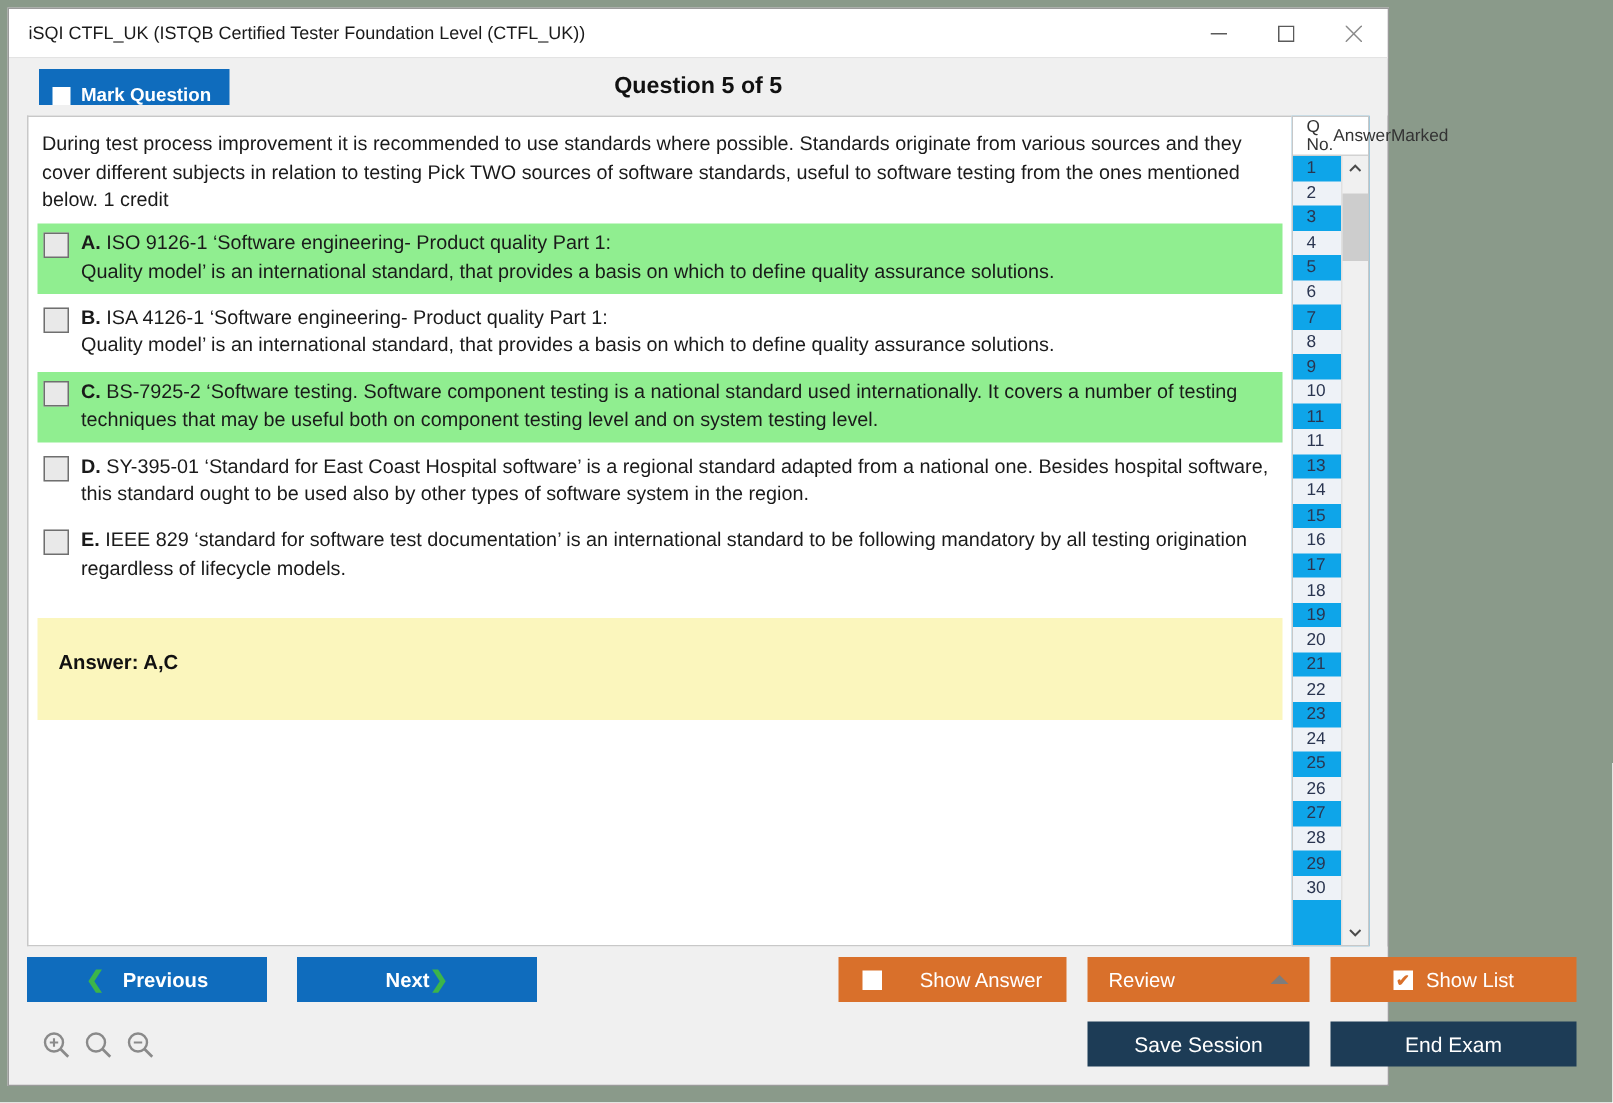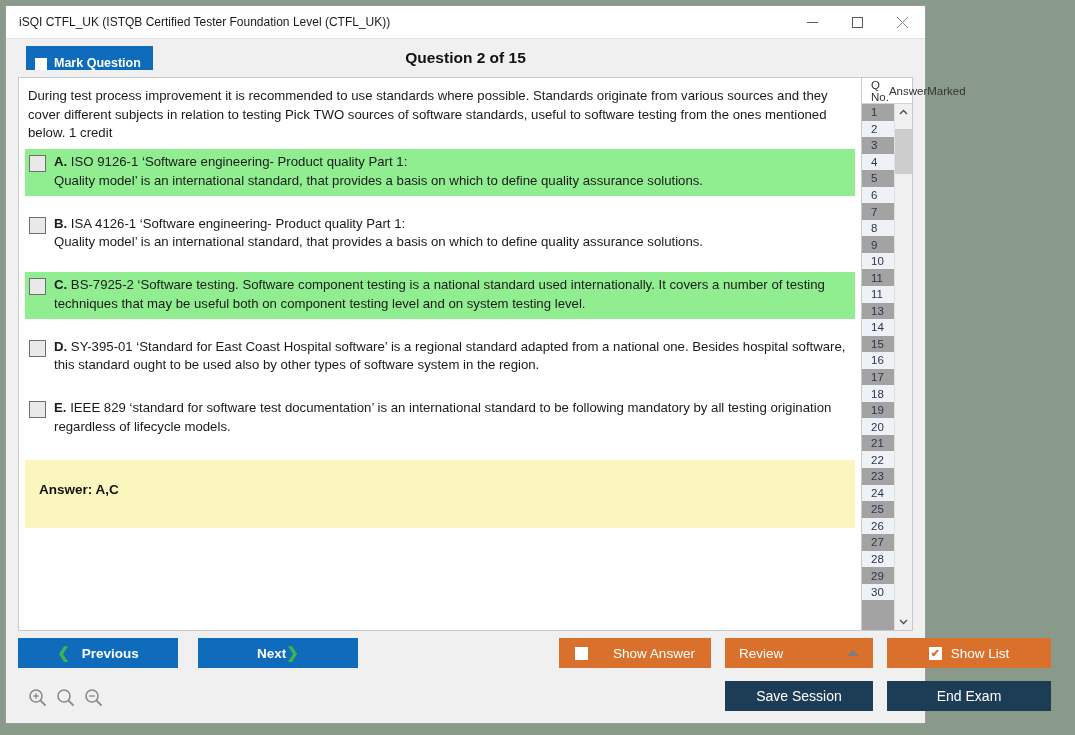--- a/index.html
+++ b/index.html
@@ -98,21 +98,21 @@
     font-size: 13.2px;
     line-height: 1.42;
     color: #1a1a1a;
     padding: 9px 8px 0 9px;
   }
   .options { padding: 6px 6px 0 6px; }
   .option {
     display: flex;
     align-items: flex-start;
     padding: 4px 4px 5px 4px;
-    margin-bottom: 15px;
+    margin-bottom: 3px;
     gap: 8px;
   }
   .option.correct { background: #90ee90; }
   .cb-opt {
     width: 15px; height: 15px;
     background: #e9e9e9;
     border: 1px solid #6f6f6f;
     flex: 0 0 auto;
     margin-top: 2px;
     cursor: pointer;
@@ -131,21 +131,21 @@
     box-sizing: border-box;
   }
   .answer-text {
     font-size: 13.5px;
     font-weight: bold;
     color: #111111;
   }
   
   .right-pane {
     flex: 1 1 auto;
-    background: #a3a3a3;
+    background: #0ea5e9;
     border: 1px solid #c8c8c8;
     box-sizing: border-box;
     margin-right: 12px;
     display: flex; flex-direction: column;
     min-width: 0;
   }
   .list-head {
     display: flex;
     height: 25px;
     flex: 0 0 auto;
@@ -268,21 +268,21 @@
           </svg>
         </div>
       </div>
     </div>
 
     <div class="headerstrip">
       <div class="mark-btn">
         <span class="cb-white"></span>
         <span>Mark Question</span>
       </div>
-      <div class="qtitle">Question 2 of 15</div>
+      <div class="qtitle">Question 5 of 5</div>
     </div>
 
     <div class="body">
 
       <div class="left-pane">
         <div class="qtext">During test process improvement it is recommended to use standards where possible. Standards originate from various sources and they cover different subjects in relation to testing Pick TWO sources of software standards, useful to software testing from the ones mentioned below. 1 credit</div>
         <div class="options">
             <div class="option correct">
               <span class="cb-opt"></span>
               <div class="opt-text"><b>A.</b> ISO 9126-1 ‘Software engineering- Product quality Part 1:<br>Quality model’ is an international standard, that provides a basis on which to define quality assurance solutions.</div>

